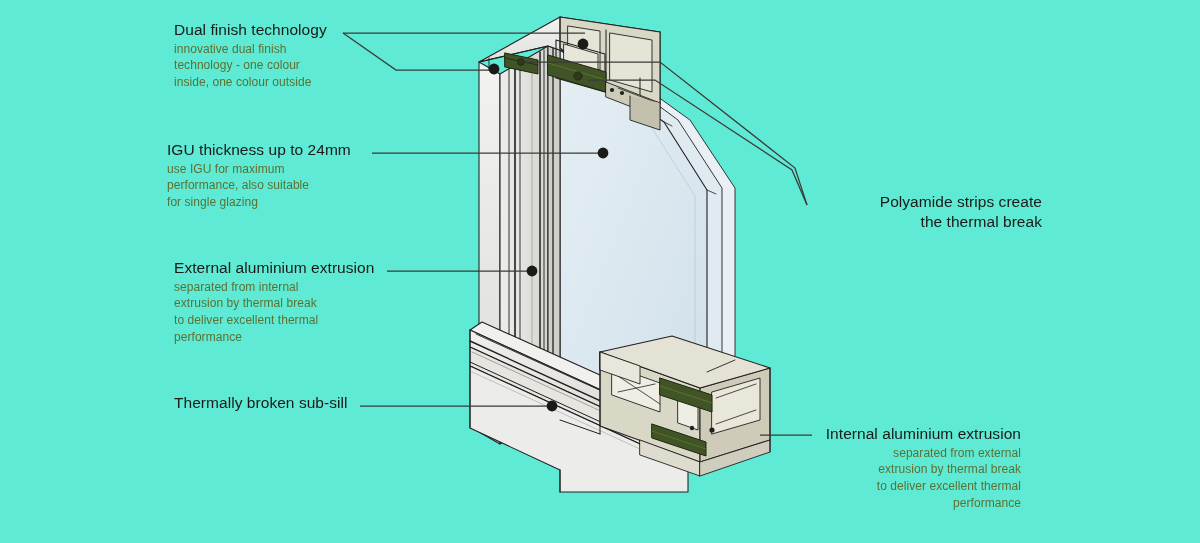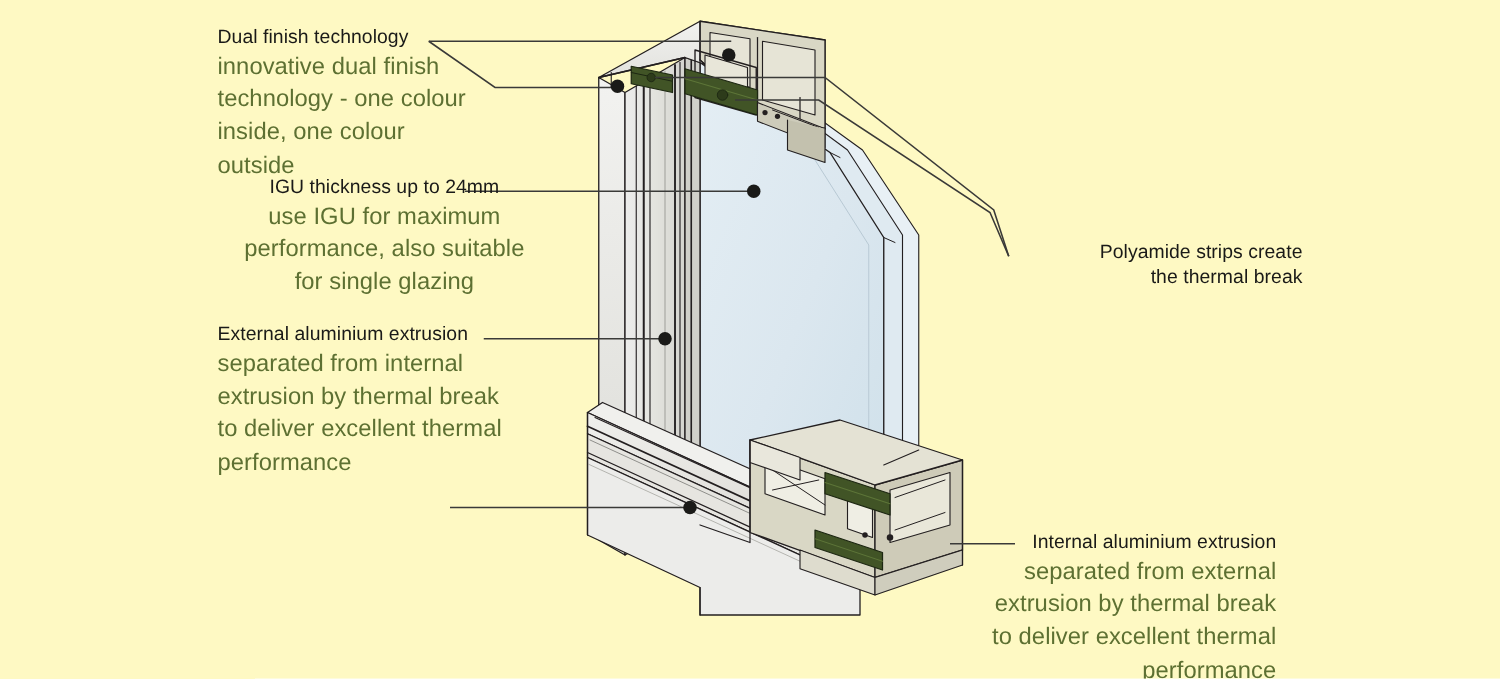--- a/index.html
+++ b/index.html
@@ -5,21 +5,21 @@
 <style>
   html, body {
     margin: 0;
     padding: 0;
     background: #ffffff;
   }
   #stage {
     position: relative;
     width: 1200px;
     height: 543px;
-    background: #fef9c3;
+    background: #5eead4;
     font-family: "Liberation Sans", sans-serif;
     overflow: hidden;
   }
   #diagram-svg {
     position: absolute;
     top: 0;
     left: 0;
     width: 1200px;
     height: 543px;
   }
@@ -29,21 +29,21 @@
   }
   .callout .ttl {
     font-size: 15.5px;
     color: #1a1a18;
     line-height: 1.27;
     letter-spacing: 0.05px;
     margin: 0 0 1px 0;
     white-space: pre-line;
   }
   .callout .body {
-    font-size: 19px;
+    font-size: 12px;
     color: #5d7032;
     line-height: 1.385;
     letter-spacing: 0.05px;
     margin: 0;
     white-space: pre-line;
   }
   .c-left  { text-align: left; }
   .c-right { text-align: right; }
 </style>
 </head>
@@ -215,36 +215,37 @@
     </g>
   </svg>
 
   <div class="callout c-left" style="left:174px; top:20px;">
     <p class="ttl">Dual finish technology</p>
     <p class="body">innovative dual finish
 technology - one colour
 inside, one colour outside</p>
   </div>
 
-  <div class="callout c-left" style="left:190px; top:140px; width:235px;text-align:center;">
+  <div class="callout c-left" style="left:167px; top:140px; width:235px;">
     <p class="ttl">IGU thickness up to 24mm</p>
     <p class="body">use IGU for maximum
 performance, also suitable
 for single glazing</p>
   </div>
 
   <div class="callout c-left" style="left:174px; top:258px; width:240px;">
     <p class="ttl">External aluminium extrusion</p>
     <p class="body">separated from internal
 extrusion by thermal break
 to deliver excellent thermal
 performance</p>
   </div>
 
   <div class="callout c-left" style="left:174px; top:393px; width:235px;">
+    <p class="ttl">Thermally broken sub-sill</p>
   </div>
 
   <div class="callout c-right" style="left:817px; top:192px; width:225px;">
     <p class="ttl">Polyamide strips create
 the thermal break</p>
   </div>
 
   <div class="callout c-right" style="left:791px; top:424px; width:230px;">
     <p class="ttl">Internal aluminium extrusion</p>
     <p class="body">separated from external

